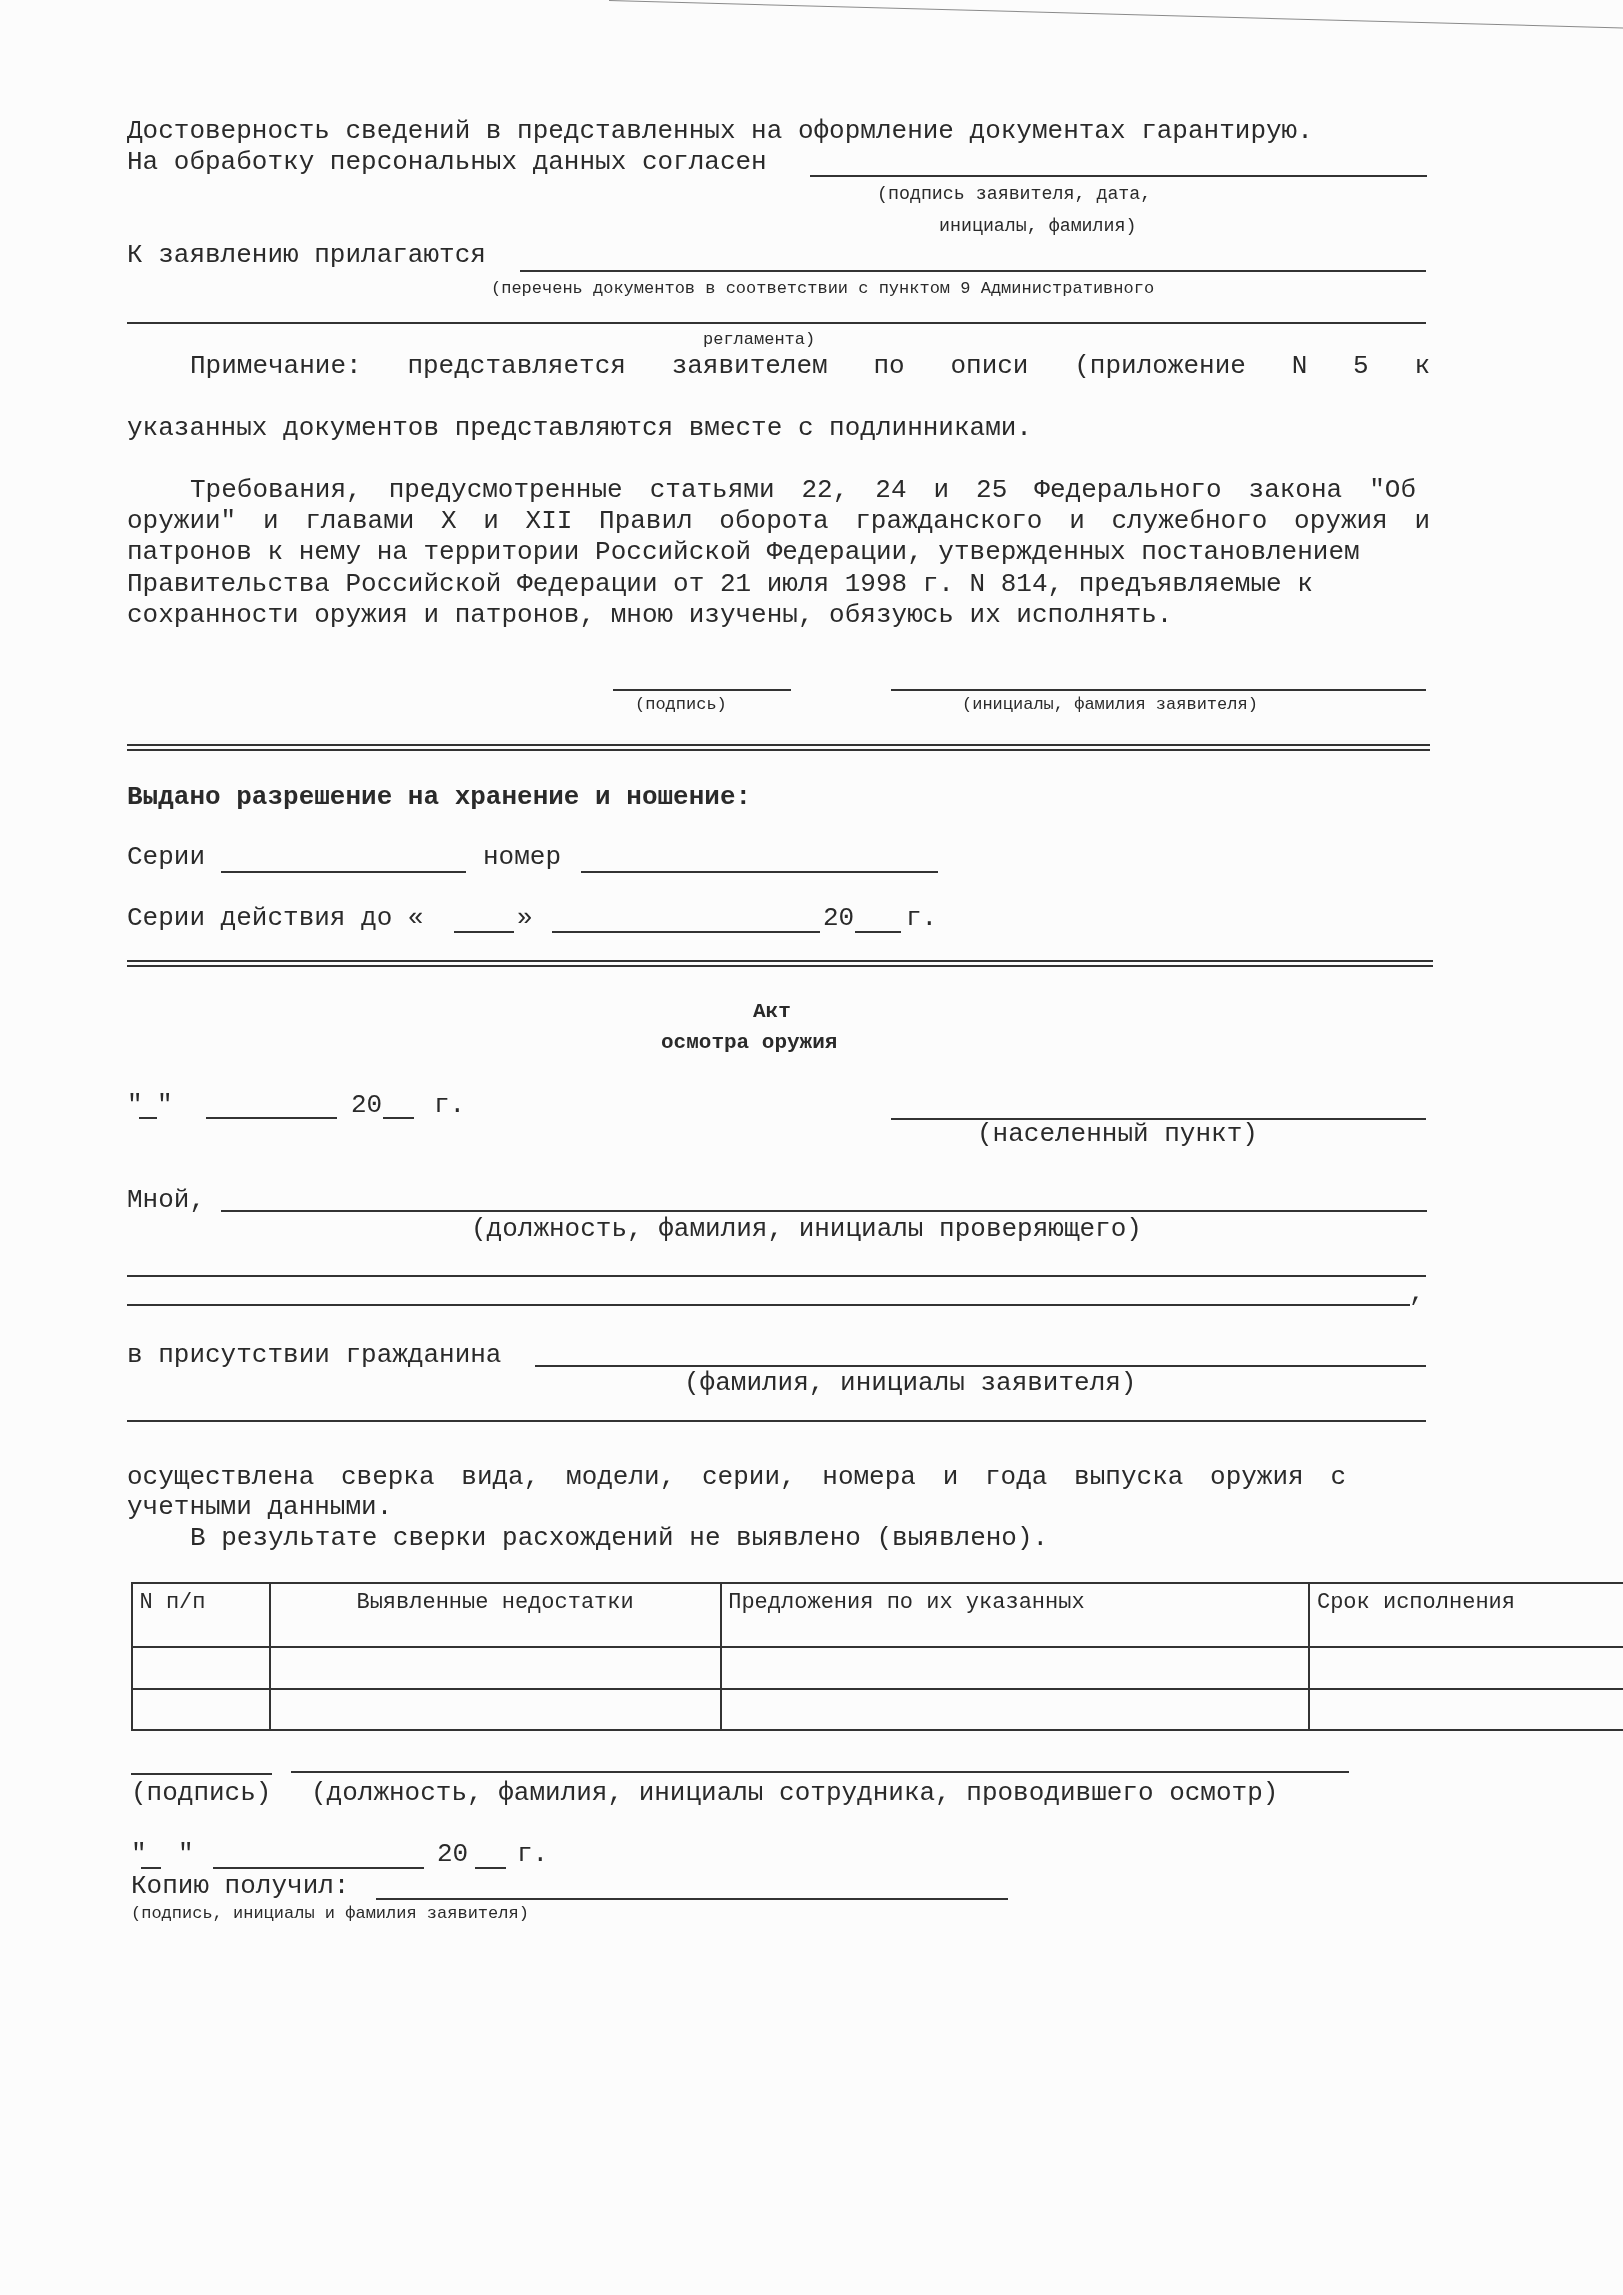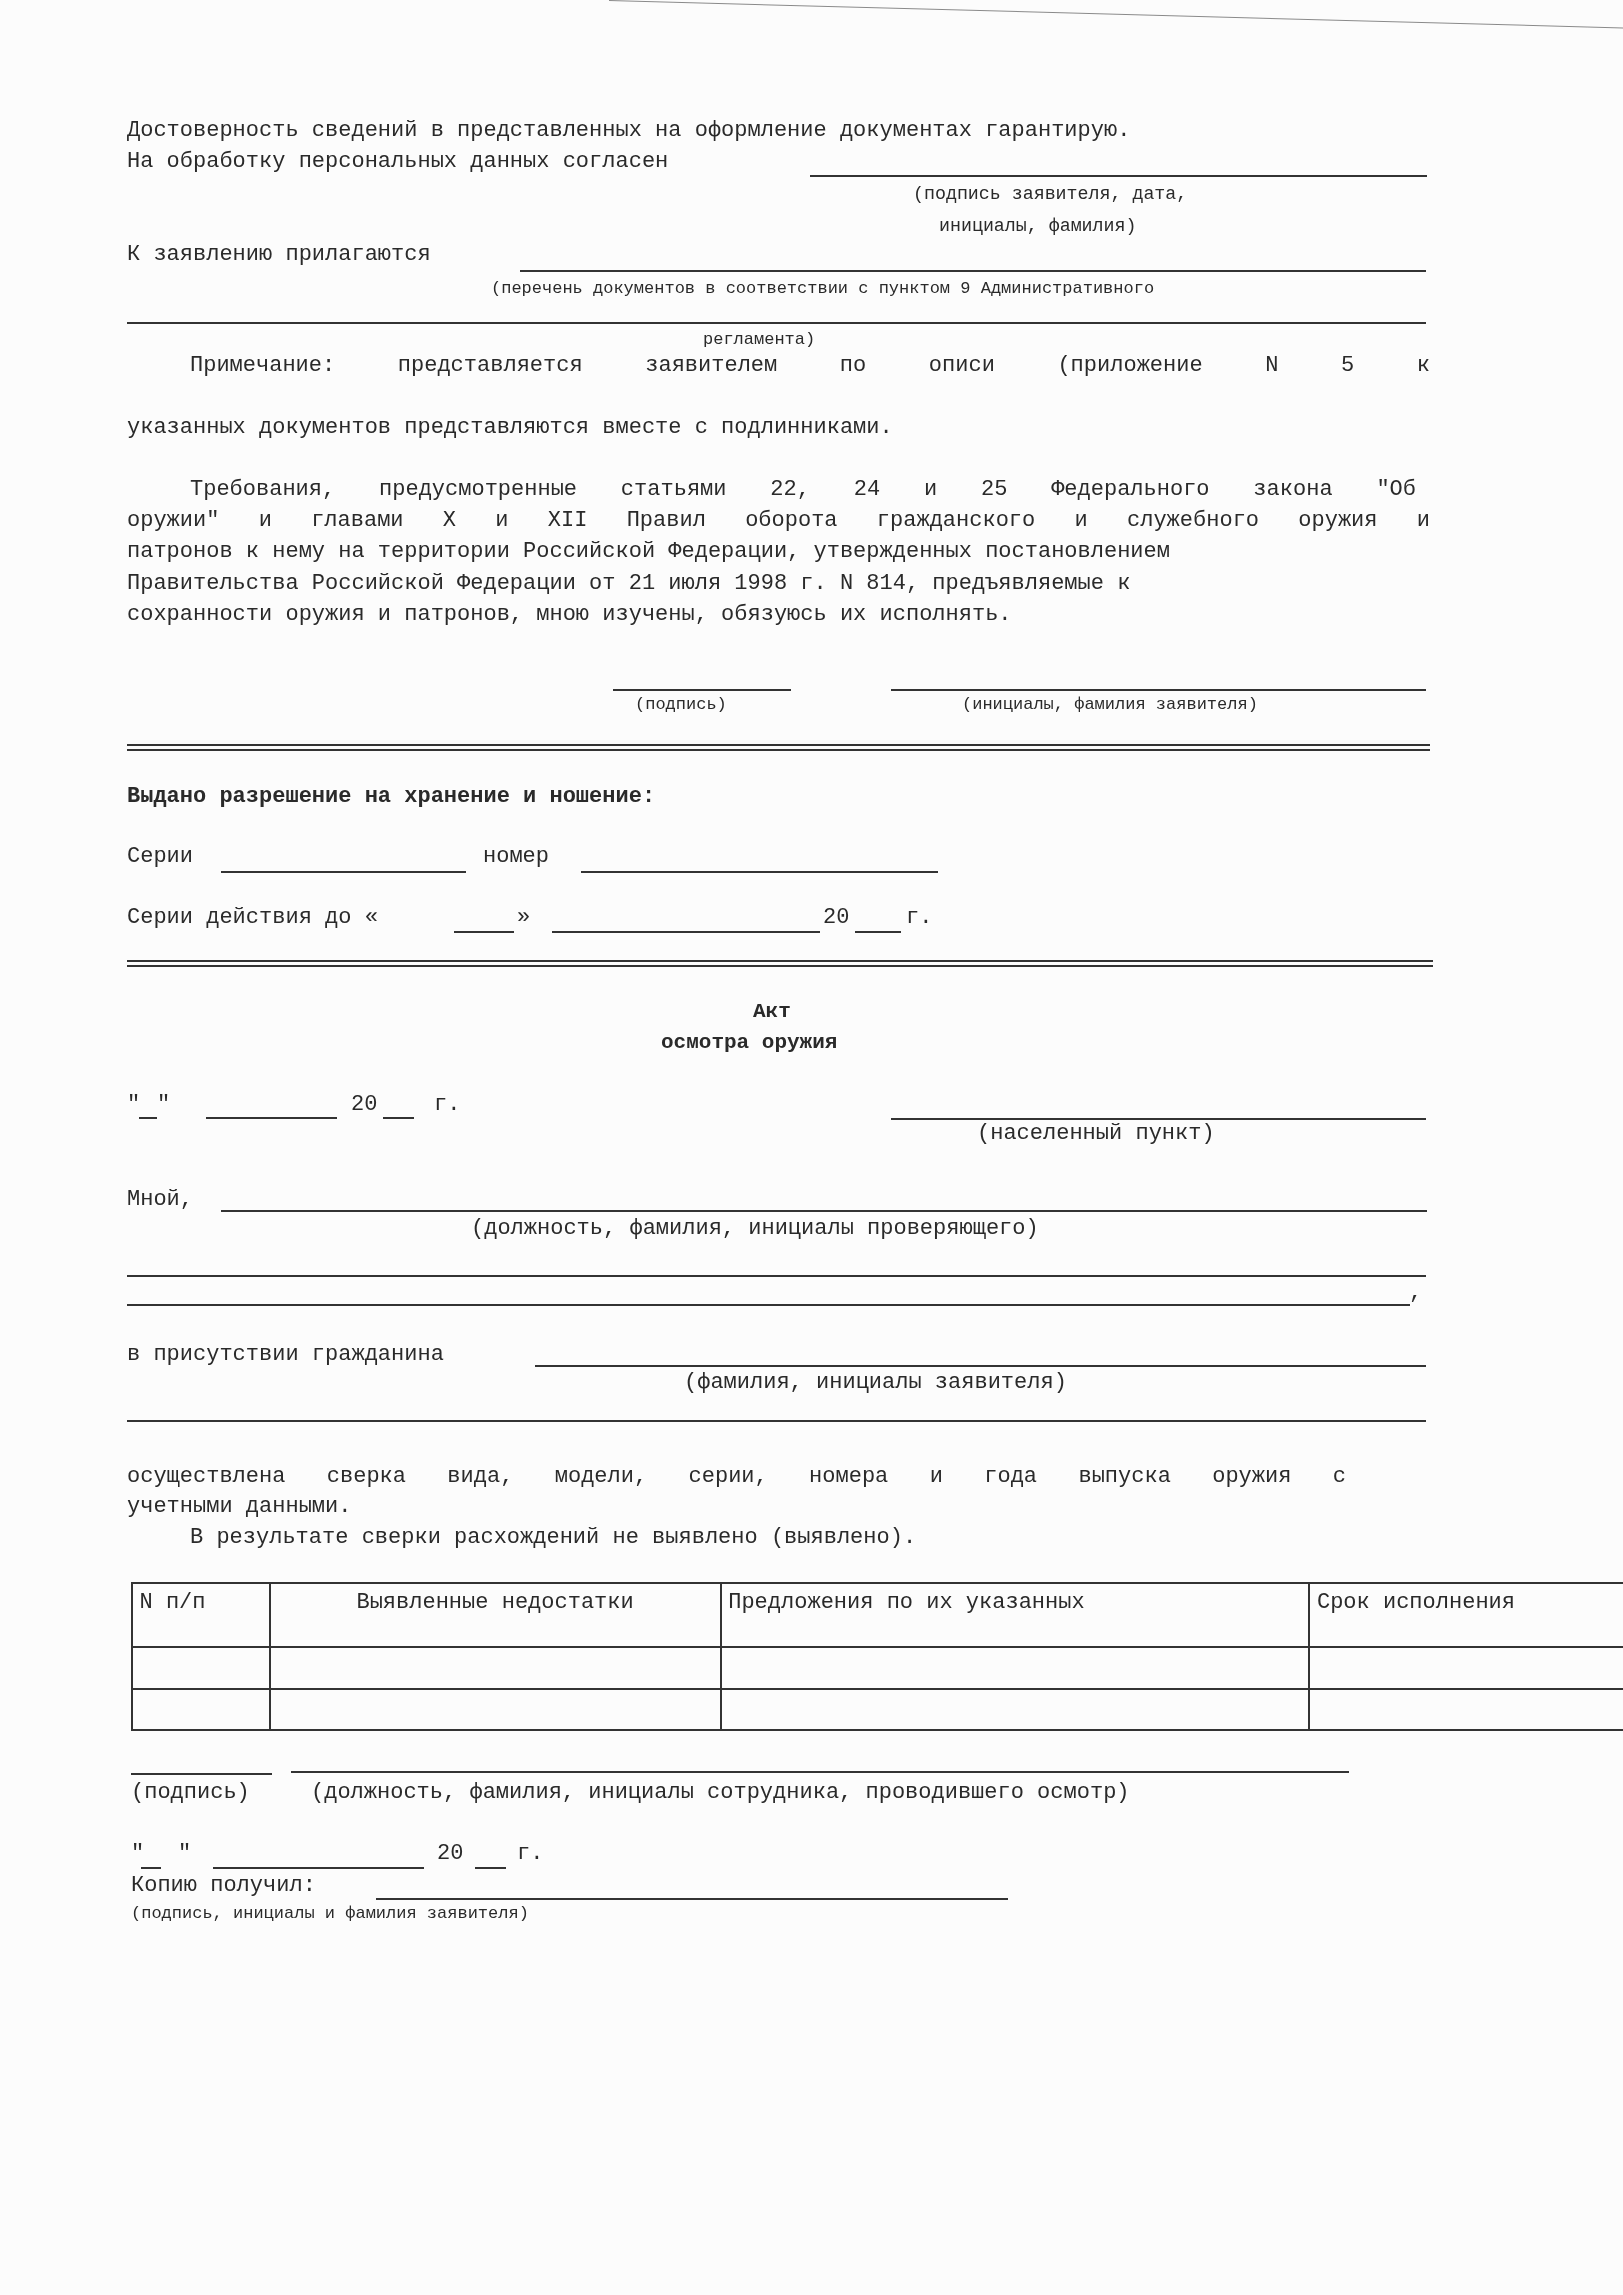--- a/index.html
+++ b/index.html
@@ -1,42 +1,42 @@
 <!DOCTYPE html>
 <html style="font-size:10.5px"><head>
 <meta charset="utf-8">
 <style>
   html, body { margin:0; padding:0; }
   body { width:1623px; height:2295px; background:#fbfbfb; position:relative; overflow:hidden;
          font-family:"Liberation Mono","DejaVu Sans Mono",monospace; color:#2a2a2a; }
   .page { position:absolute; left:0; top:0; width:1623px; height:2295px; background:#fcfcfc; }
   .fold { position:absolute; left:609px; top:0; width:1113px; height:1.3px; background:#8a8a8a;
           transform-origin:0 0; transform:rotate(1.55deg); }
-  .t { position:absolute; white-space:pre; font-size:22px; line-height:26px; }
+  .t { position:absolute; white-space:pre; font-size:26px; line-height:26px; }
   .s { font-size:18.3px; line-height:22px; }
   .xs { font-size:17px; line-height:21px; }
   .b { font-weight:bold; font-family:"Liberation Mono","DejaVu Sans Mono",monospace; }
   .just { white-space:normal; text-align:justify; text-align-last:justify; }
   .ln { position:absolute; height:2px; background:#333; }
   .dbl { position:absolute; height:6.5px; border-top:2px solid #333; border-bottom:2px solid #333; box-sizing:border-box; }
   table.grid { position:absolute; left:131px; top:1582px; width:1584px; border-collapse:collapse; }
   table.grid td { border:2px solid #333; vertical-align:top; padding:5.2px 6.5px; font-size:22px; line-height:27.5px; white-space:normal; }
   .tr-head td { height:52px; }
   .tr-row td { height:29px; }
 </style>
 </head>
 <body>
 
 <div class="page">
   <div class="fold"></div>
 
   <div class="t" style="left:127px;top:118px;">Достоверность сведений в представленных на оформление документах гарантирую.</div>
   <div class="t" style="left:127px;top:149px;">На обработку персональных данных согласен</div>
   <div class="ln" style="left:810px;top:175px;width:617px;"></div>
-  <div class="t s" style="left:913px;top:183px;text-align:center;">(подпись заявителя, дата,</div>
+  <div class="t s" style="left:877px;top:183px;text-align:center;">(подпись заявителя, дата,</div>
   <div class="t s" style="left:939px;top:215px;">инициалы, фамилия)</div>
 
   <div class="t" style="left:127px;top:242px;">К заявлению прилагаются</div>
   <div class="ln" style="left:520px;top:270px;width:906px;"></div>
   <div class="t xs" style="left:491px;top:278px;">(перечень документов в соответствии с пунктом 9 Административного</div>
   <div class="ln" style="left:127px;top:322px;width:1299px;"></div>
   <div class="t xs" style="left:691px;top:329px;margin-left:12px;">регламента)</div>
 
   <div class="t just" style="left:127px;top:353px;width:1303px;"><span style="display:inline-block;width:63px;"></span><span>Примечание: представляется заявителем по описи (приложение N 5 к</span></div>
   <div class="t" style="left:127px;top:415px;">указанных документов представляются вместе с подлинниками.</div>

